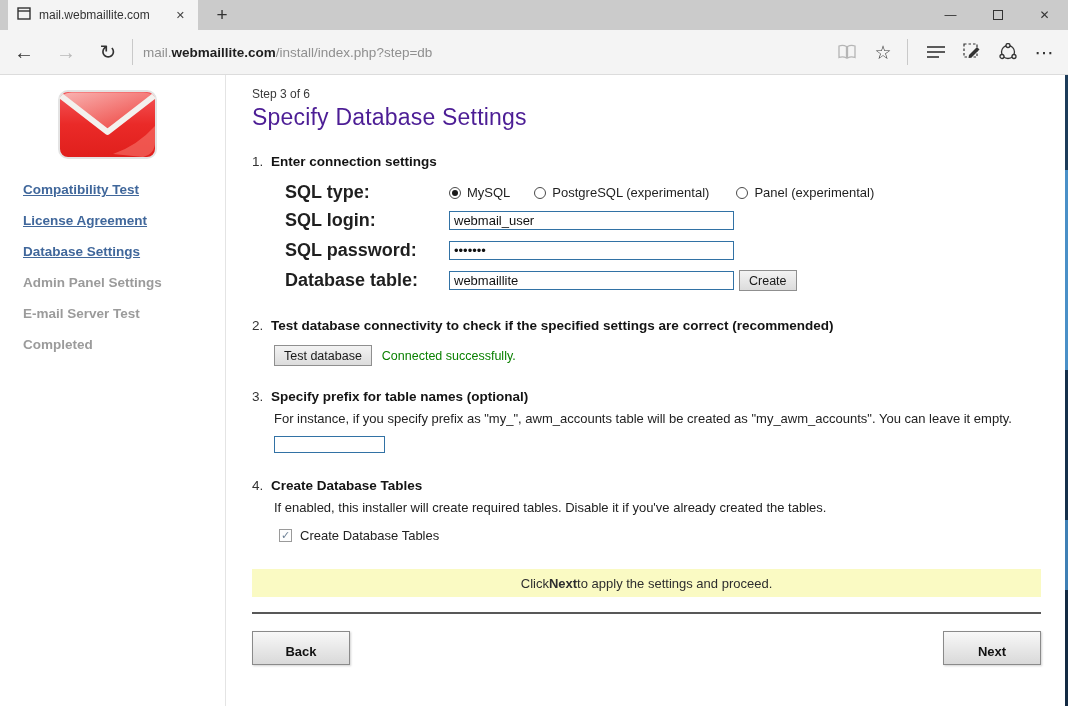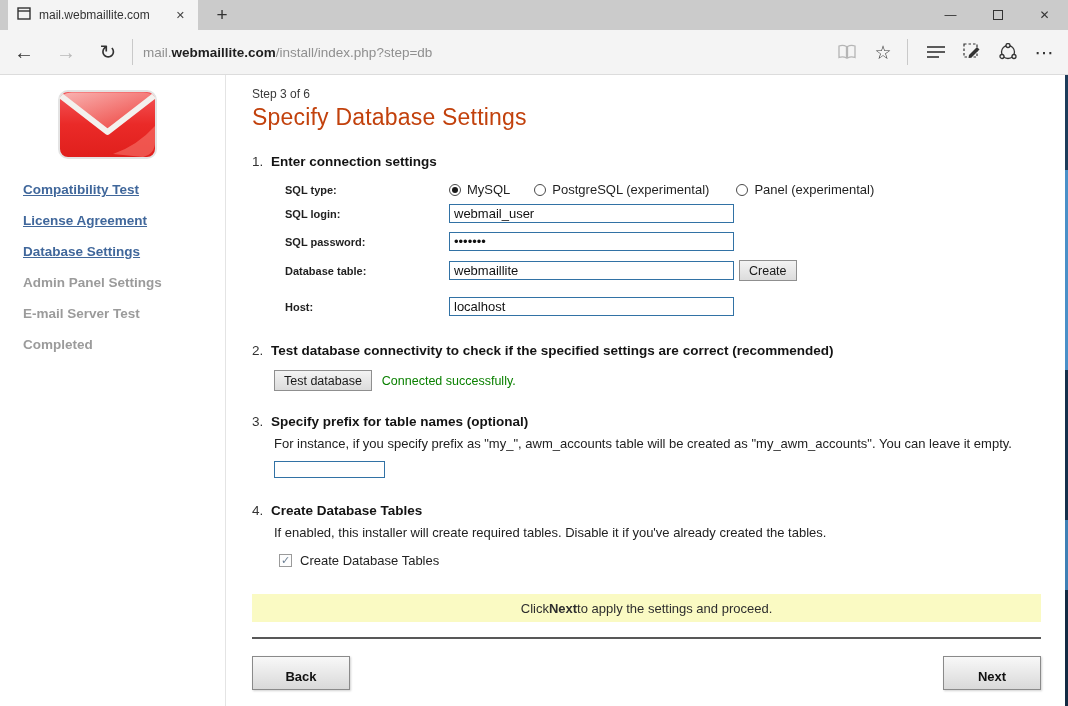--- a/index.html
+++ b/index.html
@@ -38,31 +38,31 @@
 
   .sidebar { width:226px; border-right:1px solid #e4e4e4; padding-top:13px; flex-shrink:0; }
   .logo { width:101px; height:73px; margin-left:57px; display:block; }
   .wizard-nav { margin-top:21px; padding-left:23px; display:flex; flex-direction:column; gap:16px;
                 font-weight:bold; font-size:13.5px; }
   .wizard-nav .step-link { color:#40679b; text-decoration:underline; cursor:pointer; }
   .wizard-nav .step-pending { color:#9b9b9b; text-decoration:none; cursor:default; }
 
   .content { flex:1; padding:12px 27px 0 26px; position:relative; }
   .step-label { font-size:12px; color:#3a3a3a; }
-  .page-title { font-size:23px; font-weight:400; color:#c2410c; margin-top:3px; letter-spacing:.2px; }
+  .page-title { font-size:23px; font-weight:400; color:#4c1d95; margin-top:3px; letter-spacing:.2px; }
 
   .sec-head { display:flex; font-size:13.5px; align-items:baseline; }
   .sec-num { width:19px; color:#333; flex-shrink:0; }
   .sec-title { font-weight:bold; color:#141414; }
   .sec-body { margin-left:22px; }
   .sec-desc { font-size:13px; color:#222; margin-top:7px; }
 
   .form-table { margin-left:11px; margin-top:13px; }
   .frow { display:flex; align-items:center; margin-bottom:9px; }
-  .flabel { width:164px; font-weight:bold; font-size:11px; color:#1f1f1f; flex-shrink:0; }
+  .flabel { width:164px; font-weight:bold; font-size:18px; color:#1f1f1f; flex-shrink:0; }
   .txt { width:285px; height:19px; border:1px solid #3272a5; font-size:13px; padding:1px 4px;
          font-family:"Liberation Sans", sans-serif; color:#111; background:#fff; outline:none; }
   .radio-group { display:flex; align-items:center; gap:0; font-size:13px; color:#1f1f1f; }
   .radio-opt { display:flex; align-items:center; margin-right:24px; cursor:default; }
   .radio { width:12px; height:12px; border:1px solid #4a4a4a; border-radius:50%;
            display:inline-block; margin-right:6px; position:relative; background:#fff; flex-shrink:0; }
   .radio.checked::after { content:""; position:absolute; left:2px; top:2px; width:6px; height:6px;
            border-radius:50%; background:#1a1a1a; }
   .winbtn { height:21px; padding:0 9px; font-size:12.5px; color:#1a1a1a;
             background:linear-gradient(#f3f3f3,#dcdcdc); border:1px solid #8f8f8f;
@@ -226,24 +226,20 @@
           </div>
           <div class="frow">
             <span class="flabel">SQL password:</span>
             <input class="txt" type="text" value="•••••••" style="">
           </div>
           <div class="frow">
             <span class="flabel">Database table:</span>
             <input class="txt" type="text" value="webmaillite" style="">
             <button class="winbtn create-btn">Create</button>
           </div>
-          <div class="frow host-row">
-            <span class="flabel">Host:</span>
-            <input class="txt" type="text" value="localhost" style="">
-          </div>
         </div>
       </div>
 
       <div class="sec-head sec2">
         <span class="sec-num">2.</span>
         <span class="sec-title">Test database connectivity to check if the specified settings are correct (recommended)</span>
       </div>
       <div class="sec-body">
         <div class="test-row">
           <button class="winbtn">Test database</button>

